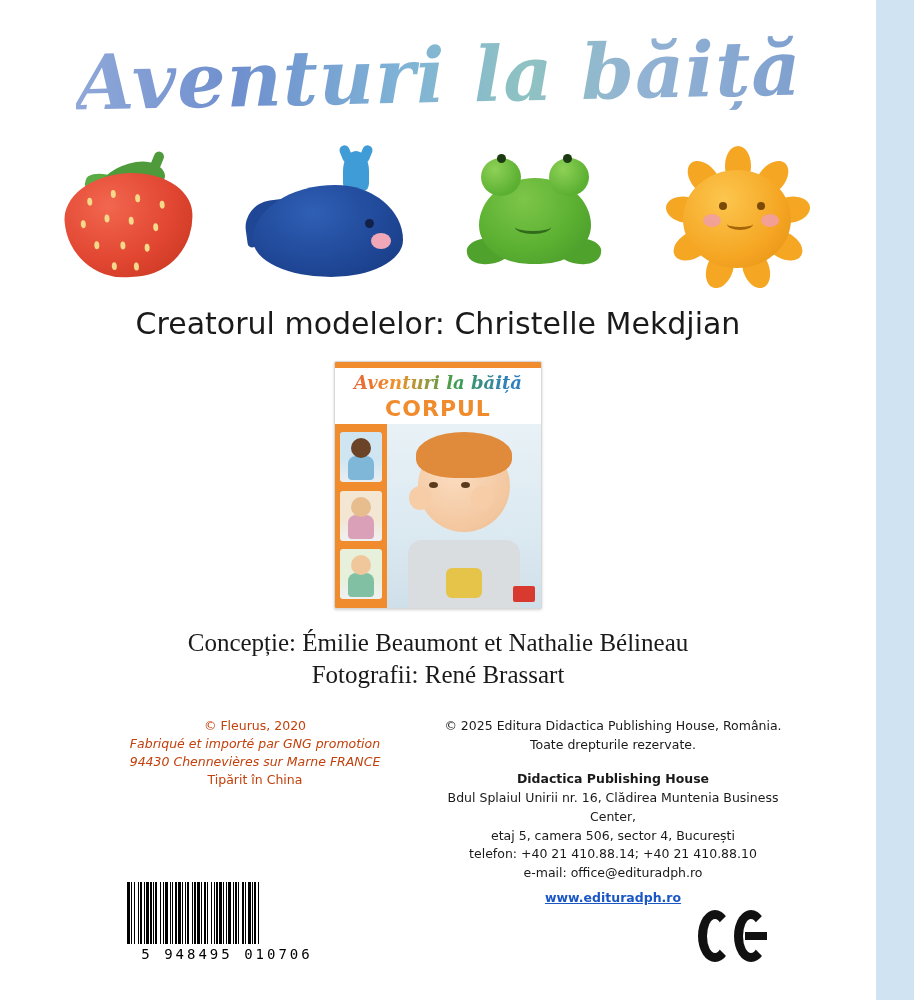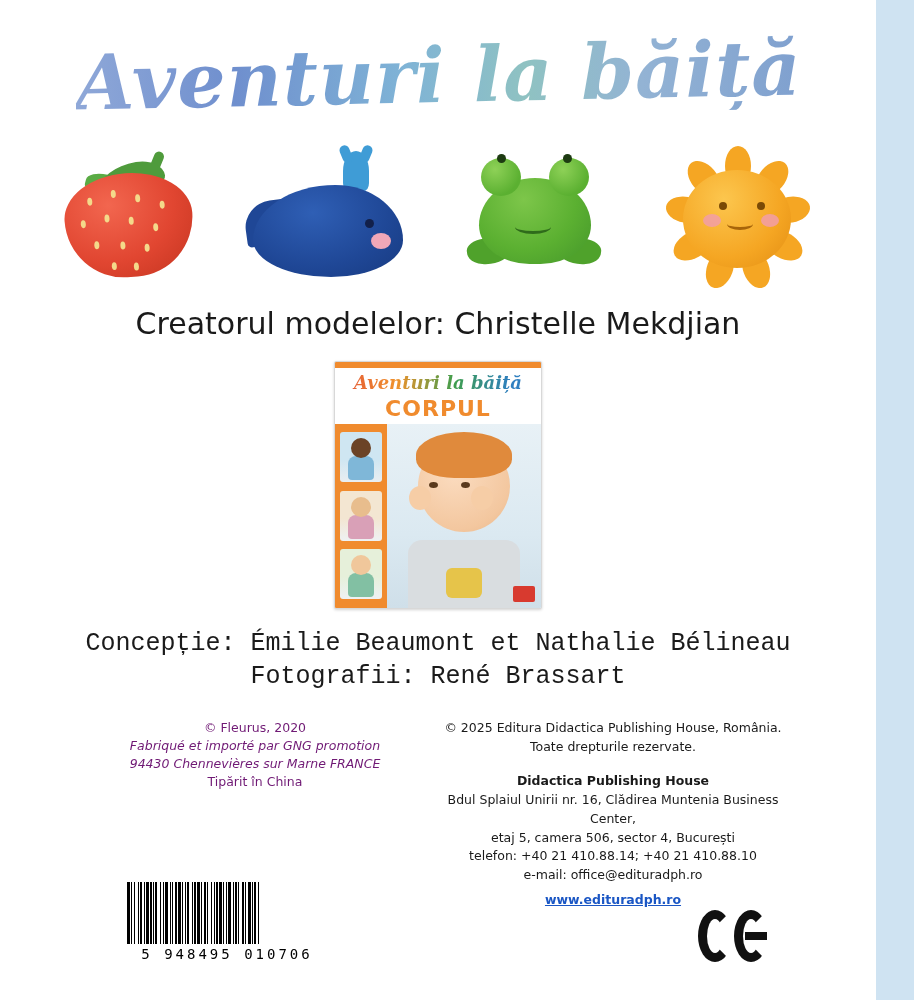--- a/index.html
+++ b/index.html
@@ -312,21 +312,21 @@
   }
   .pub-logo {
     position: absolute; right: 6px; bottom: 6px;
     width: 22px; height: 16px; background: #d83a2f; border-radius: 2px;
   }
 
   
   .credits {
     text-align: center;
     margin-top: 20px;
-    font-family: Liberation Mono, monospace;
+    font-family: Liberation Serif, serif;
     color: #1a1a1a;
   }
   .credits .line1 { font-size: 25px; }
   .credits .line2 { font-size: 25px; margin-top: 4px; }
   .warning {
     text-align: center;
     font-size: 13px;
     color: #222;
     margin-top: 22px;
     font-family: "DejaVu Sans", sans-serif;
@@ -337,21 +337,21 @@
     display: flex;
     margin-top: 28px;
     padding: 0 90px 0 110px;
     gap: 40px;
   }
   .legal-left {
     width: 290px;
     text-align: center;
     font-size: 12.5px;
     line-height: 1.45;
-    color: #701a75;
+    color: #c2410c;
     font-family: "DejaVu Sans", sans-serif;
   }
   .legal-left .ital { font-style: italic; }
   .legal-right {
     flex: 1;
     text-align: center;
     font-size: 12.5px;
     line-height: 1.5;
     color: #1a1a1a;
     font-family: "DejaVu Sans", sans-serif;

